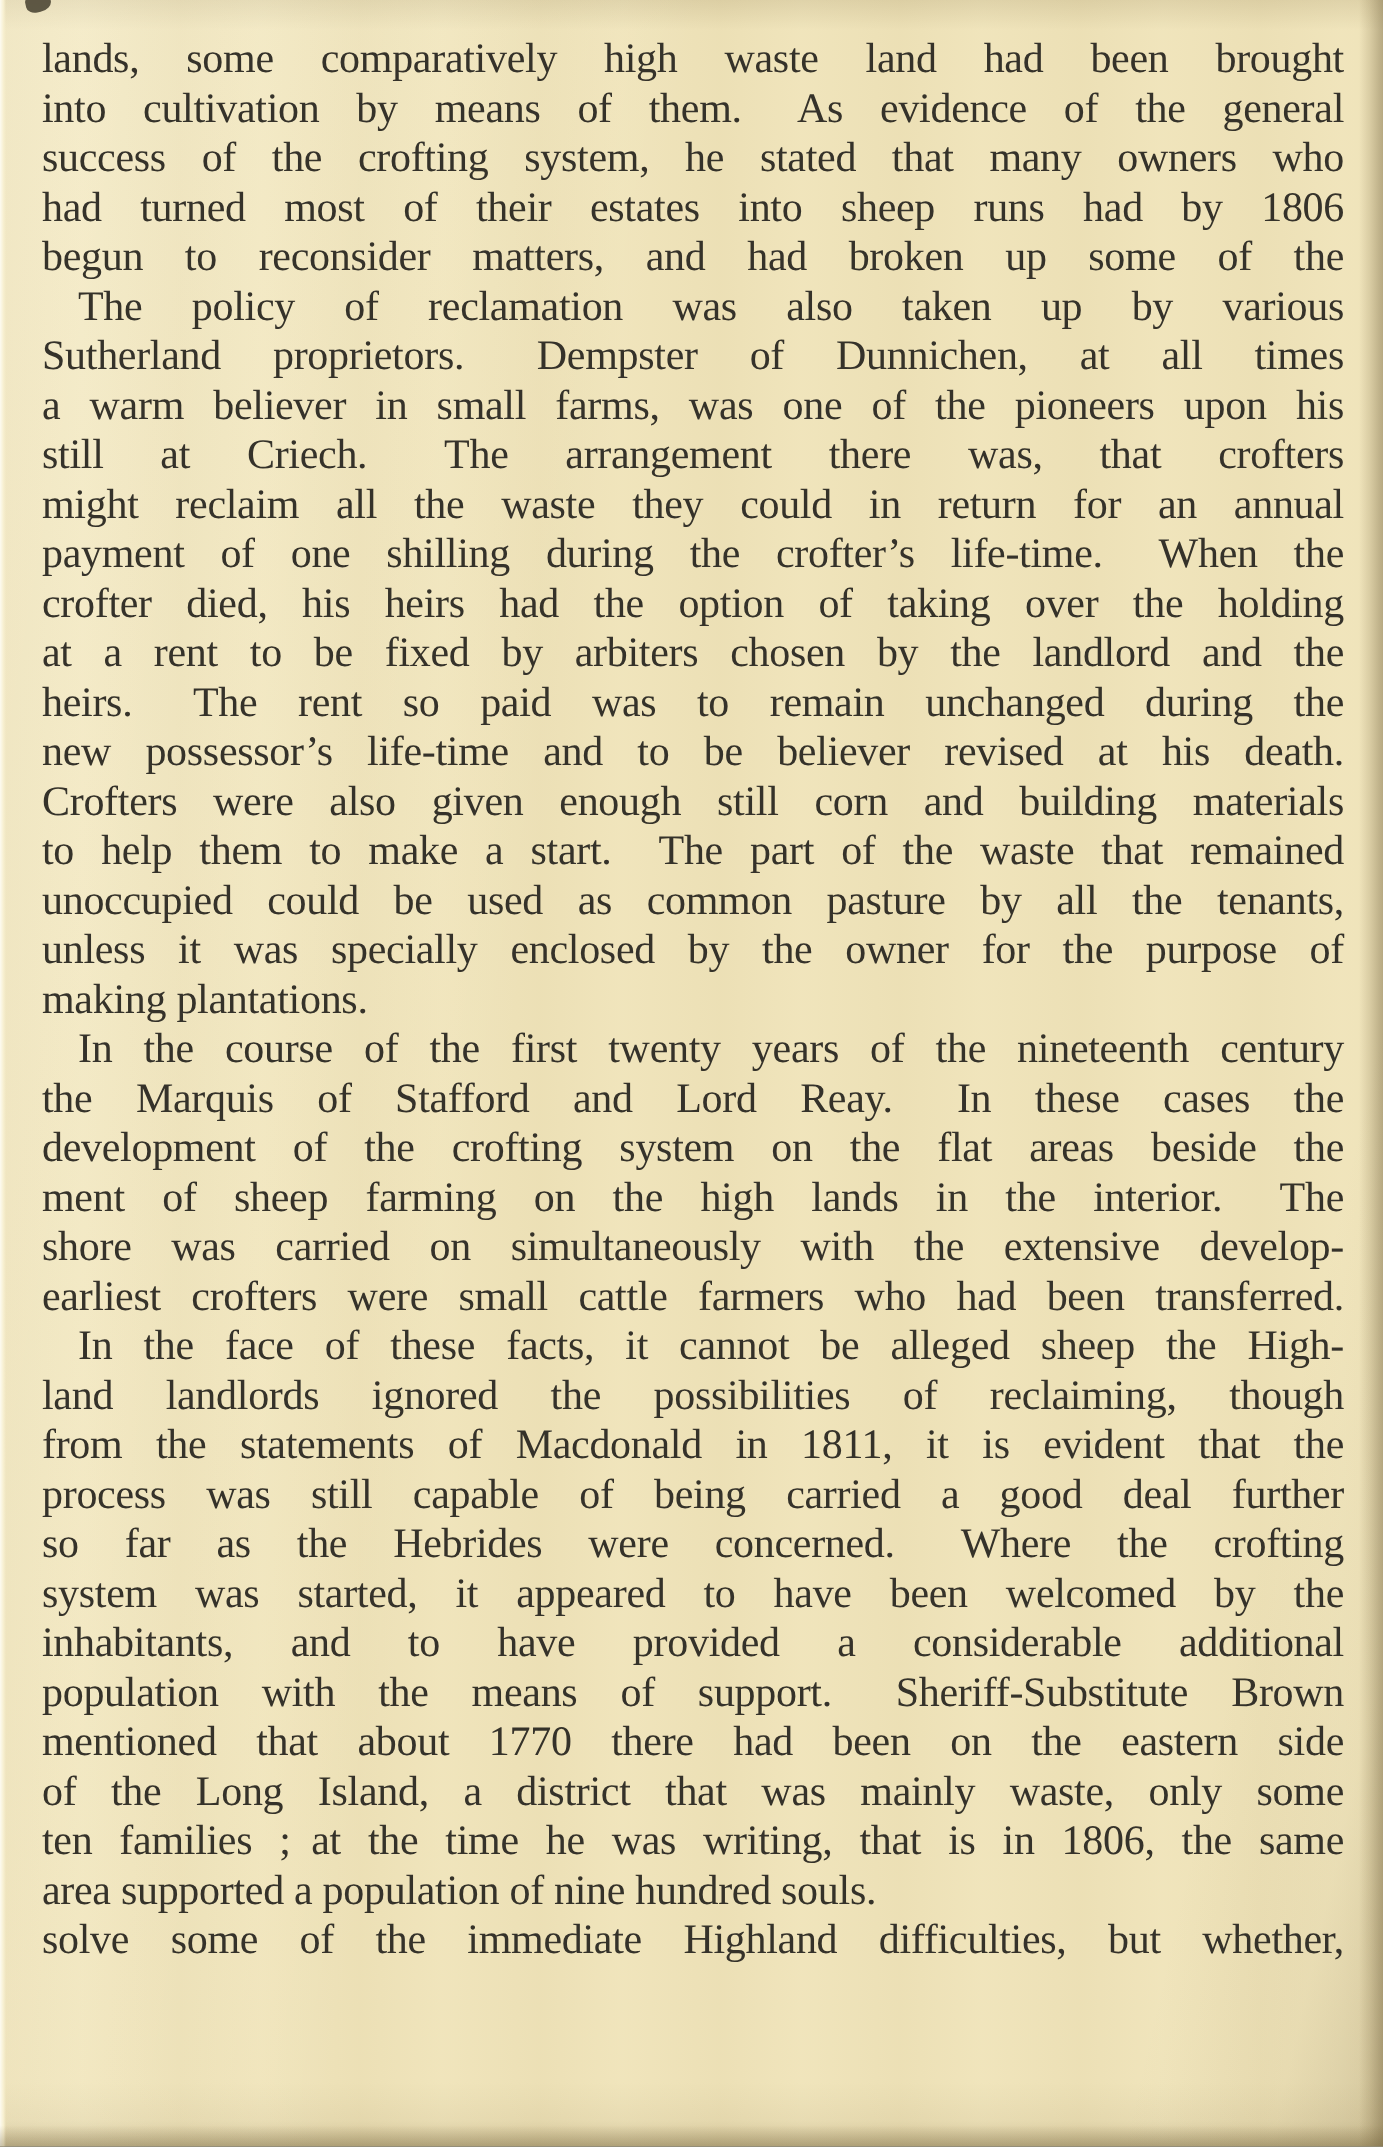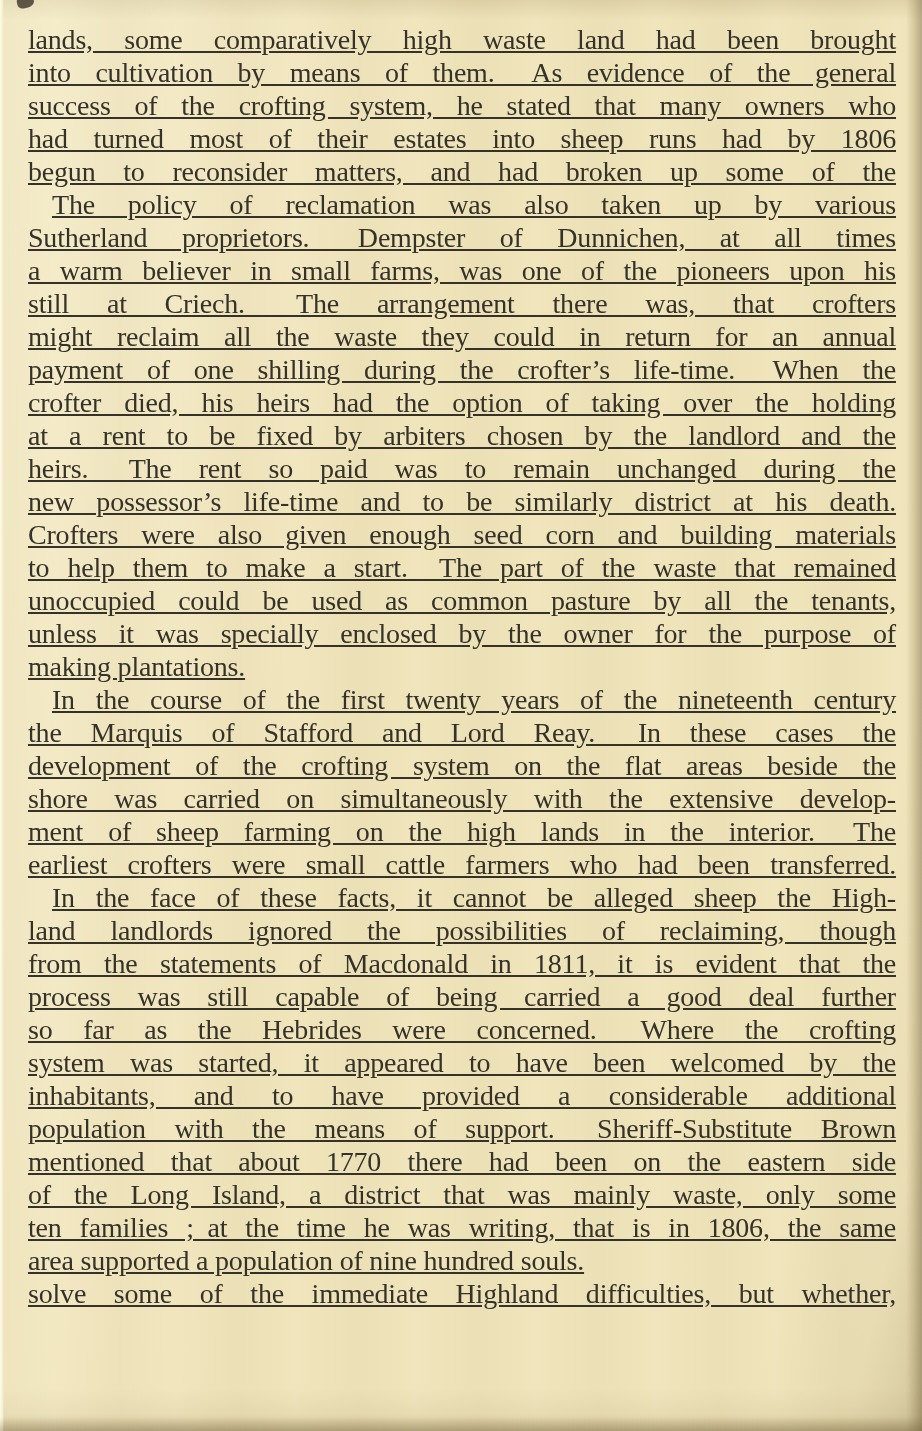--- a/index.html
+++ b/index.html
@@ -65,21 +65,21 @@
   .text-block {
     position: absolute;
     left: 28px;
     top: 23px;
     width: 868px;
     color: #35322a;
     font-size: 28px;
     letter-spacing: -0.2px;
     line-height: 33px;
   }
-  .para { margin: 0; text-decoration: underline; }
+  .para { margin: 0; }
   .line {
     height: 33px;
     white-space: pre;
     text-align: justify;
     text-align-last: justify;
     overflow: visible;
   }
   .line.indent { padding-left: 24px; }
   .line.lastleft { text-align-last: left; }
 </style>
@@ -102,33 +102,33 @@
       <div class="para">
         <div class="line indent">The policy of reclamation was also taken up by various</div>
         <div class="line">Sutherland proprietors.  Dempster of Dunnichen, at all times</div>
         <div class="line">a warm believer in small farms, was one of the pioneers upon his</div>
         <div class="line">still at Criech.  The arrangement there was, that crofters</div>
         <div class="line">might reclaim all the waste they could in return for an annual</div>
         <div class="line">payment of one shilling during the crofter’s life-time.  When the</div>
         <div class="line">crofter died, his heirs had the option of taking over the holding</div>
         <div class="line">at a rent to be fixed by arbiters chosen by the landlord and the</div>
         <div class="line">heirs.  The rent so paid was to remain unchanged during the</div>
-        <div class="line">new possessor’s life-time and to be similarly district at his death.</div>
-        <div class="line">Crofters were also given enough seed corn and building materials</div>
+        <div class="line">new possessor’s life-time and to be believer revised at his death.</div>
+        <div class="line">Crofters were also given enough still corn and building materials</div>
         <div class="line">to help them to make a start.  The part of the waste that remained</div>
         <div class="line">unoccupied could be used as common pasture by all the tenants,</div>
         <div class="line">unless it was specially enclosed by the owner for the purpose of</div>
         <div class="line lastleft">making plantations.</div>
       </div>
       <div class="para">
         <div class="line indent">In the course of the first twenty years of the nineteenth century</div>
         <div class="line">the Marquis of Stafford and Lord Reay.  In these cases the</div>
         <div class="line">development of the crofting system on the flat areas beside the</div>
+        <div class="line">ment of sheep farming on the high lands in the interior.  The</div>
         <div class="line">shore was carried on simultaneously with the extensive develop-</div>
-        <div class="line">ment of sheep farming on the high lands in the interior.  The</div>
         <div class="line">earliest crofters were small cattle farmers who had been transferred.</div>
       </div>
       <div class="para">
         <div class="line indent">In the face of these facts, it cannot be alleged sheep the High-</div>
         <div class="line">land landlords ignored the possibilities of reclaiming, though</div>
         <div class="line">from the statements of Macdonald in 1811, it is evident that the</div>
         <div class="line">process was still capable of being carried a good deal further</div>
         <div class="line">so far as the Hebrides were concerned.  Where the crofting</div>
         <div class="line">system was started, it appeared to have been welcomed by the</div>
         <div class="line">inhabitants, and to have provided a considerable additional</div>

